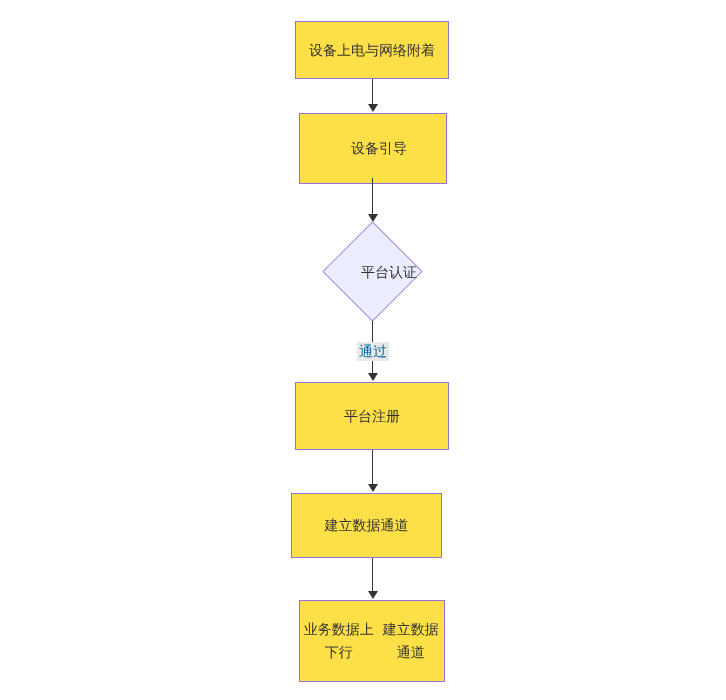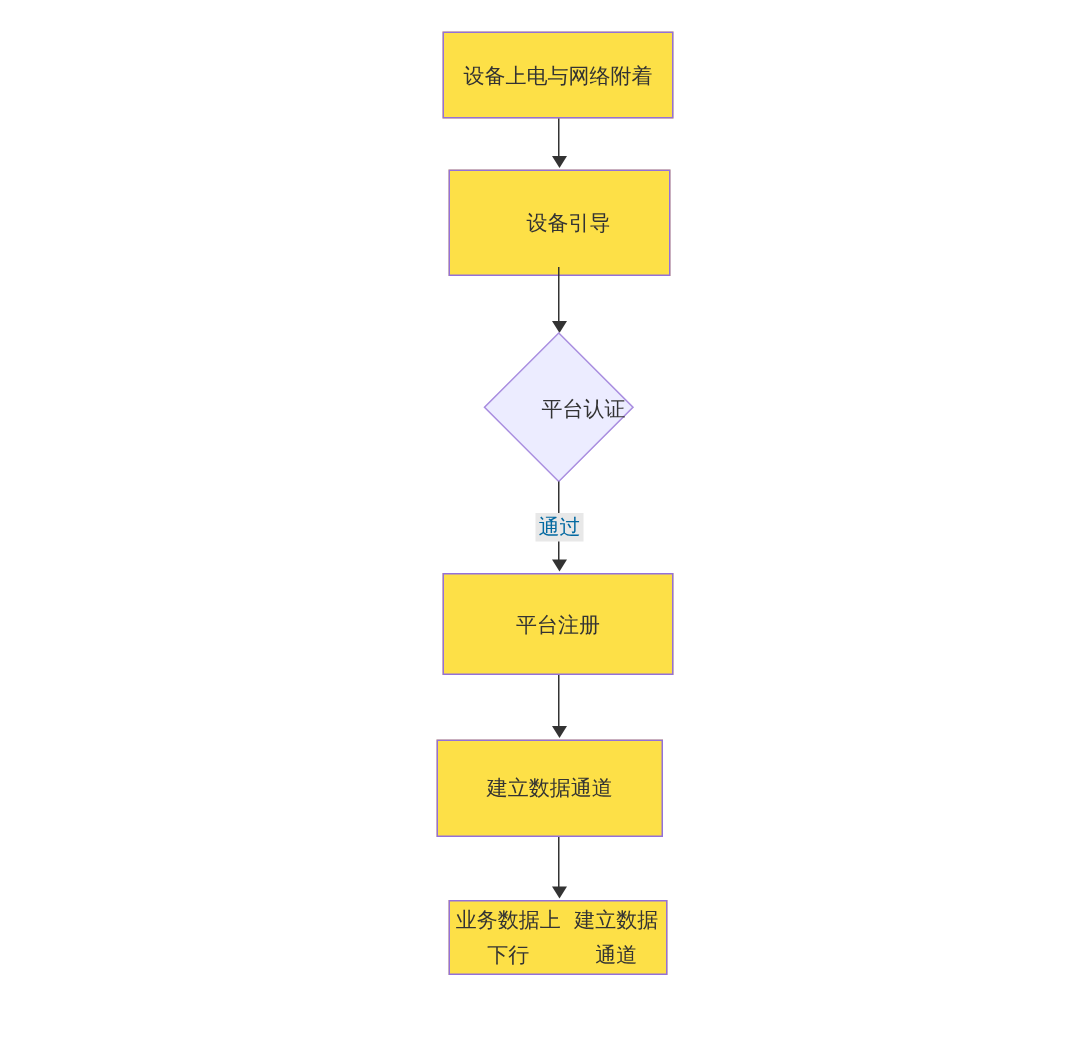--- a/index.html
+++ b/index.html
@@ -108,18 +108,18 @@
   <div class="edge-line" style="top:450px; height:35px;"></div>
   <div class="arrow-head" style="top:484px;"></div>
 
   <div class="node" style="left:291px; top:493px; width:151px; height:65px;">
     <span>建立数据通道</span>
   </div>
 
   <div class="edge-line" style="top:558px; height:34px;"></div>
   <div class="arrow-head" style="top:591px;"></div>
 
-  <div class="node" style="left:299px; top:600px; width:146px; height:50px;">
+  <div class="node" style="left:299px; top:600px; width:146px; height:82px;">
     <span>业务数据上下行</span>
     <span>建立数据通道</span>
   </div>
 
 </div>
 
 </body></html>

